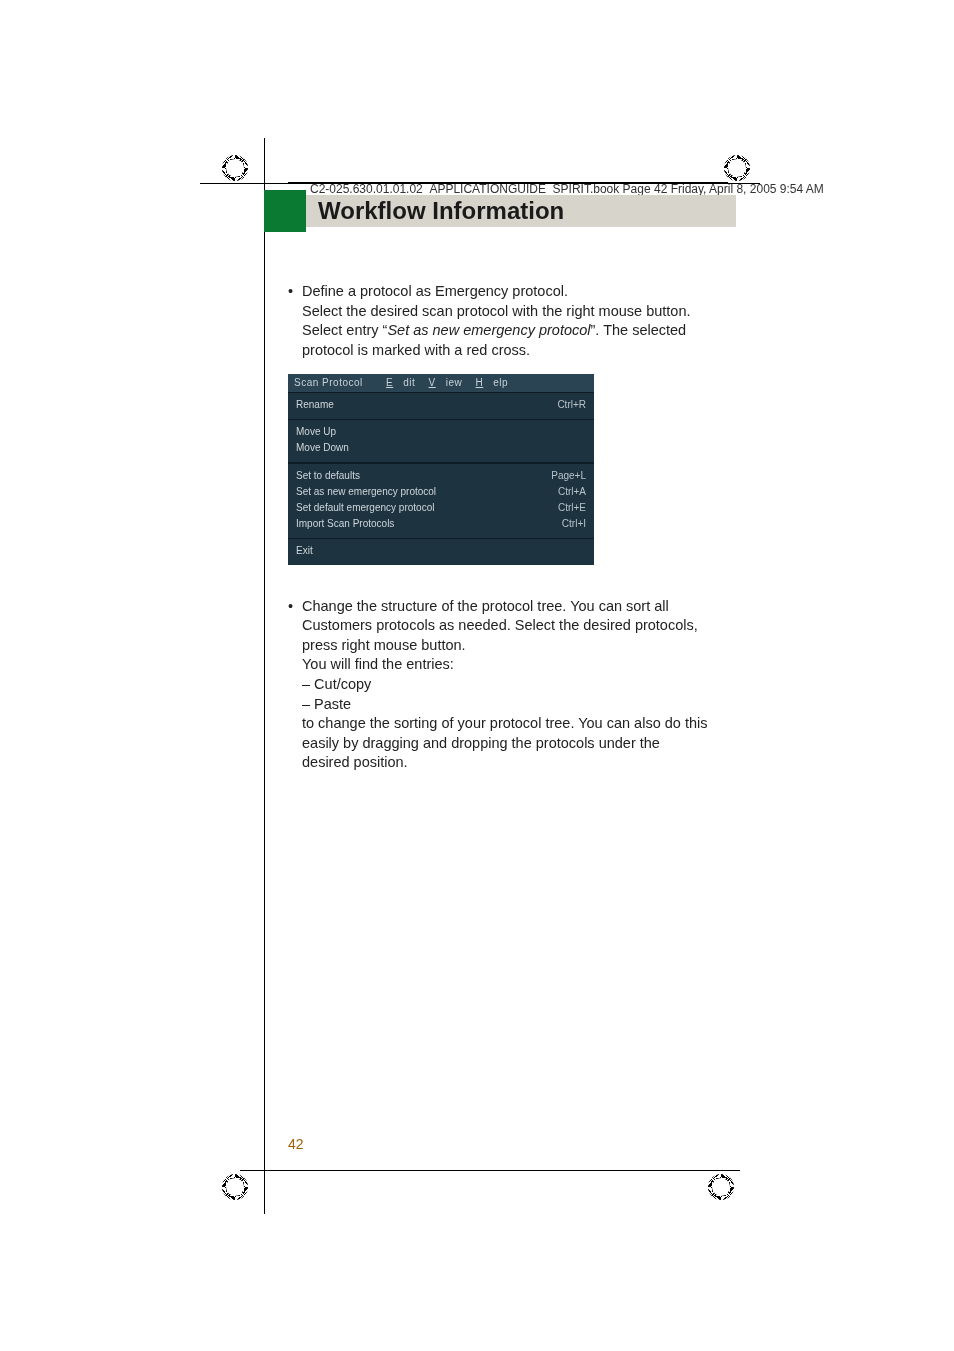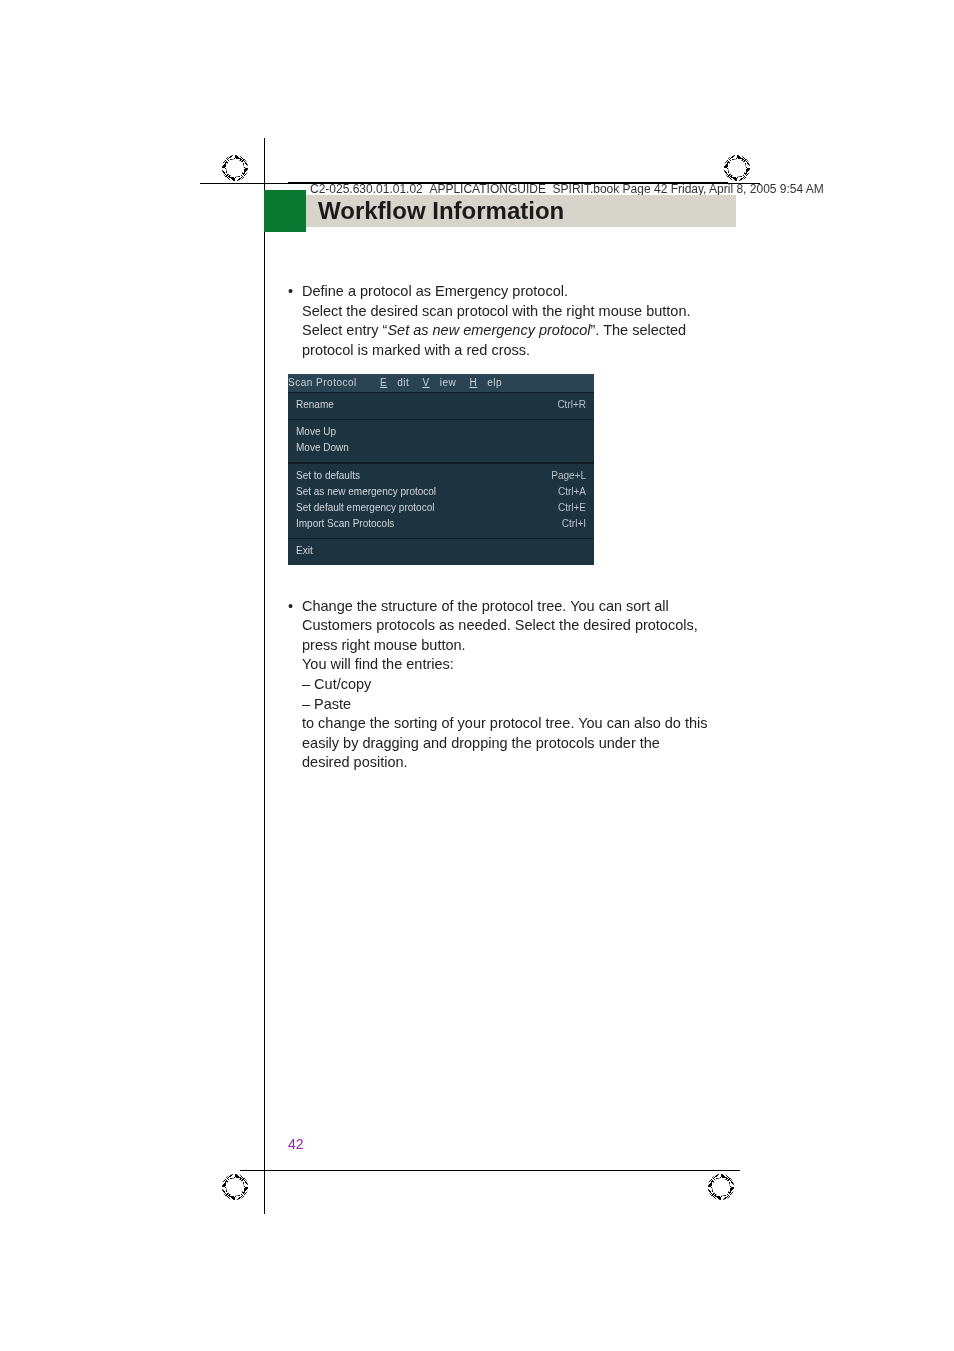--- a/index.html
+++ b/index.html
@@ -48,31 +48,31 @@
   .bullet { display:flex; margin-top:4px; }
   .bullet .dot { width:14px; flex:0 0 14px; }
   .bullet .body { flex:1; }
   .em-open { font-style: italic; }
 
   .menu-shot {
     margin-top:14px; margin-left:0; width:306px;
     background:#1d3340; font-family: Tahoma, Arial, sans-serif;
     font-size:10px; color:#cfd6da;
   }
-  .menu-bar { background:#2a4454; padding:2px 0; color:#c7d1d6; letter-spacing:0.5px;}
+  .menu-bar { background:#2a4454; padding:2px 6px; color:#c7d1d6; letter-spacing:0.5px;}
   .menu-bar span { margin-right:10px; }
   .menu-bar .ul { text-decoration: underline; }
   .menu-sep { height:1px; background:#0e1c25; }
   .menu-group { padding:4px 8px 6px 8px; }
   .menu-row { display:flex; justify-content:space-between; line-height:16px; }
   .menu-row .lbl { white-space:nowrap; }
   .menu-row .sc { color:#b8c2c8; padding-left:8px; }
 
   .page-number {
-    position:absolute; left:288px; top:1136px; font-size:14px; color:#a21caf;
+    position:absolute; left:288px; top:1136px; font-size:14px; color:#a16207;
   }
 </style>
 </head>
 <body>
 
 <div class="page-rule-v" style="left:264px; top:138px; height:1076px;"></div>
 <div class="page-rule-h" style="left:200px; top:183px; width:560px;"></div>
 
 <div class="starburst" style="left:222px; top:155px;">
     <div class="ctr"></div>

